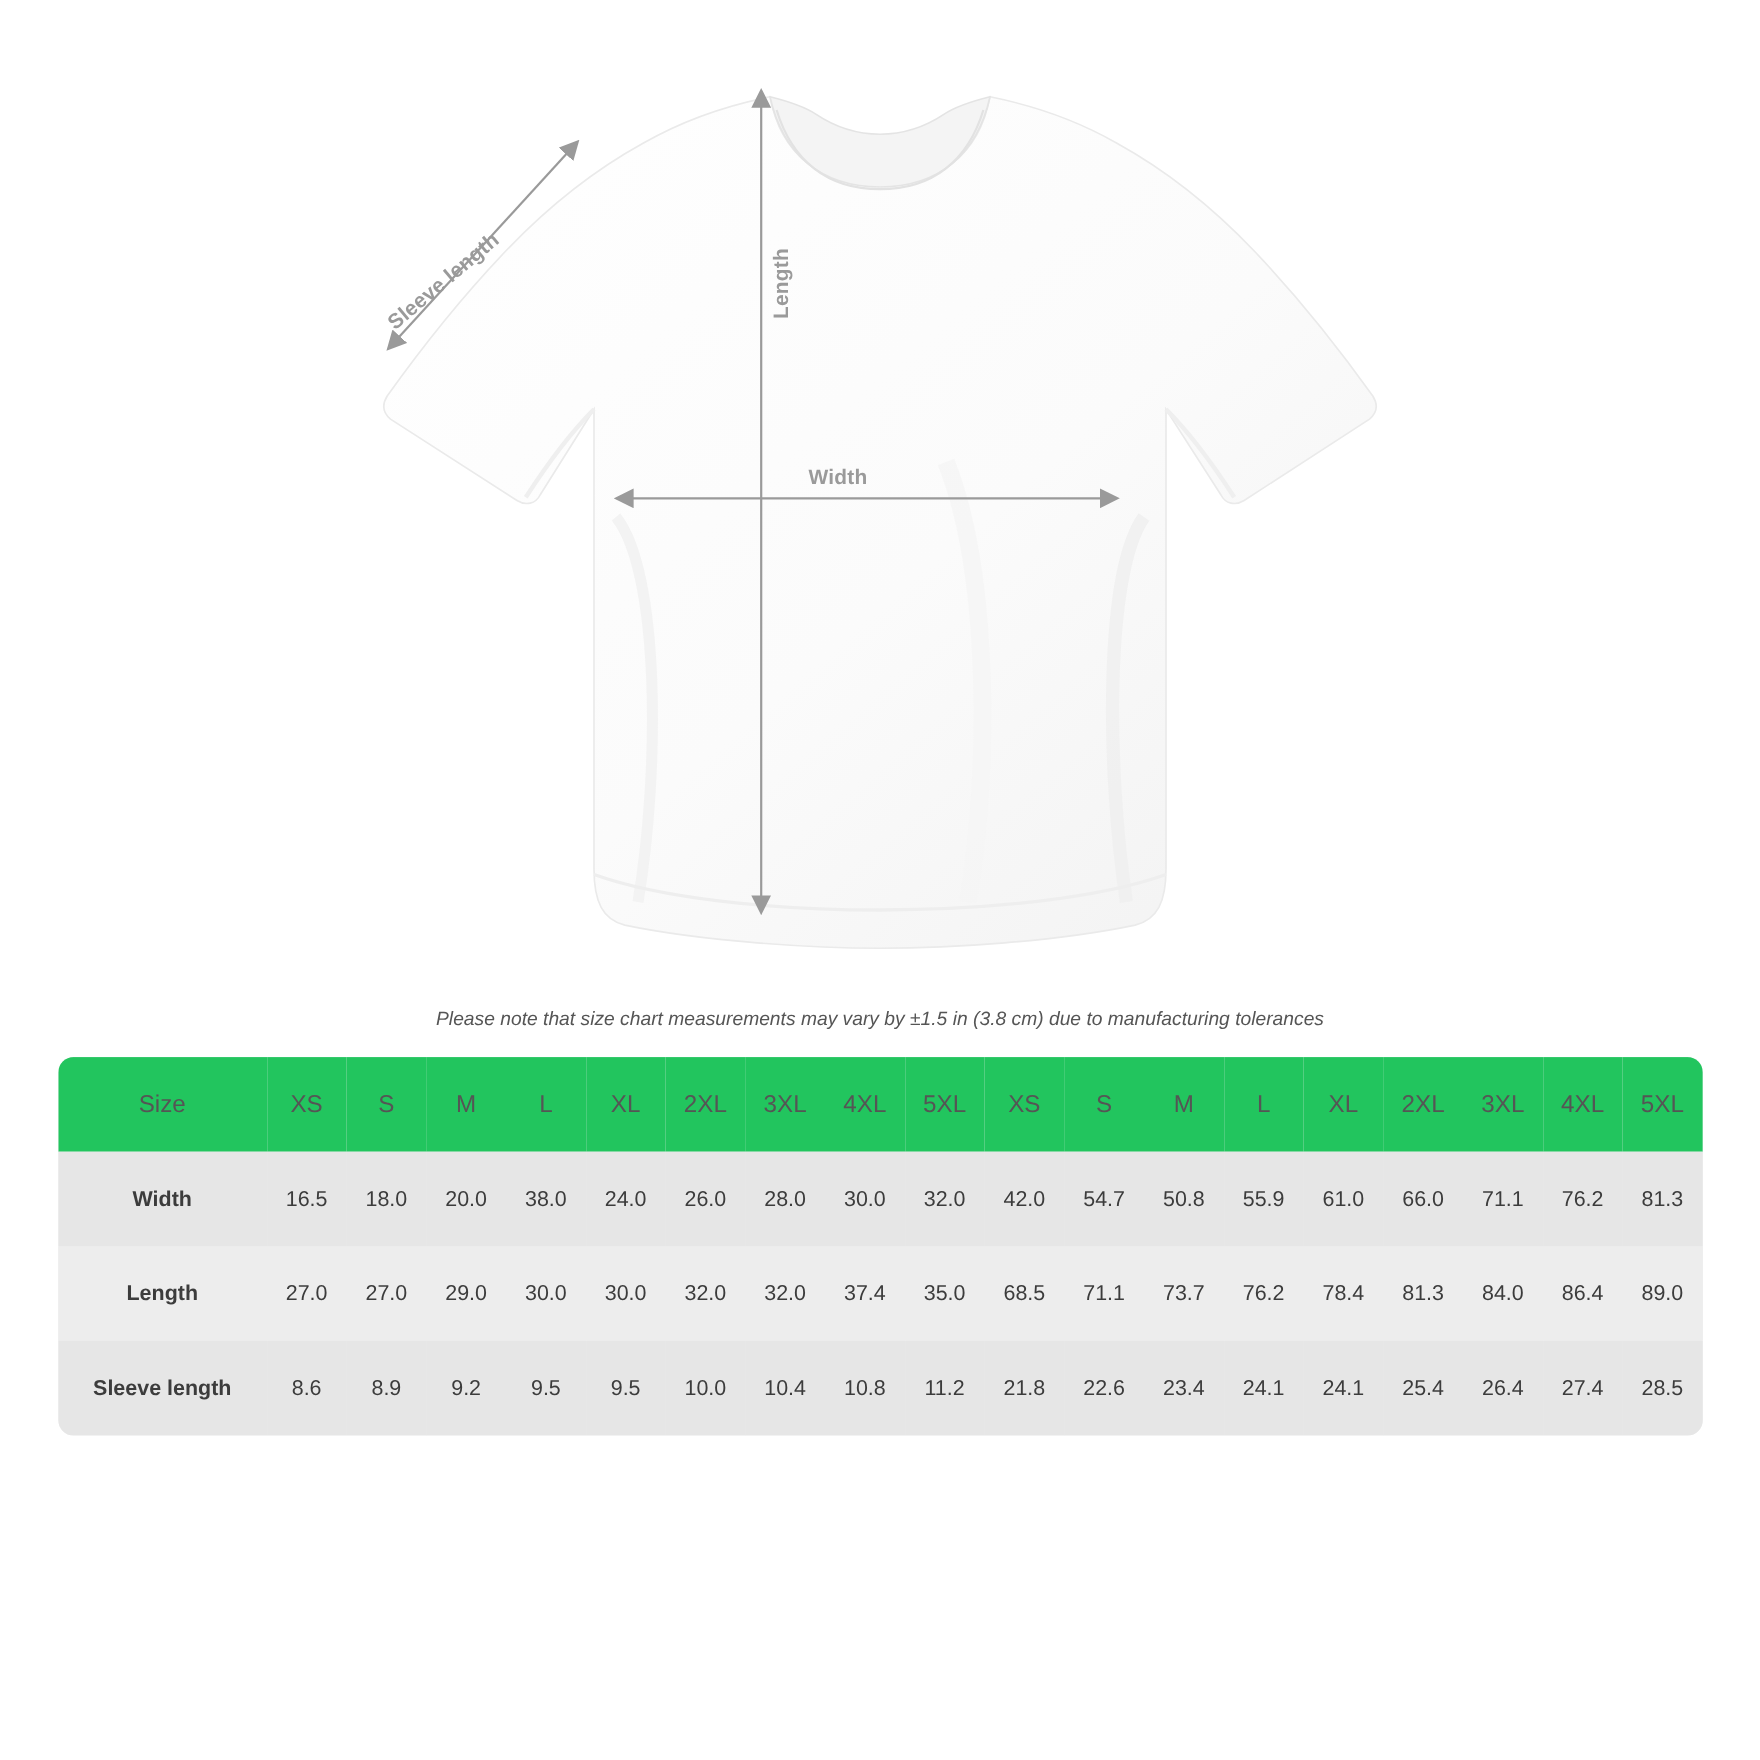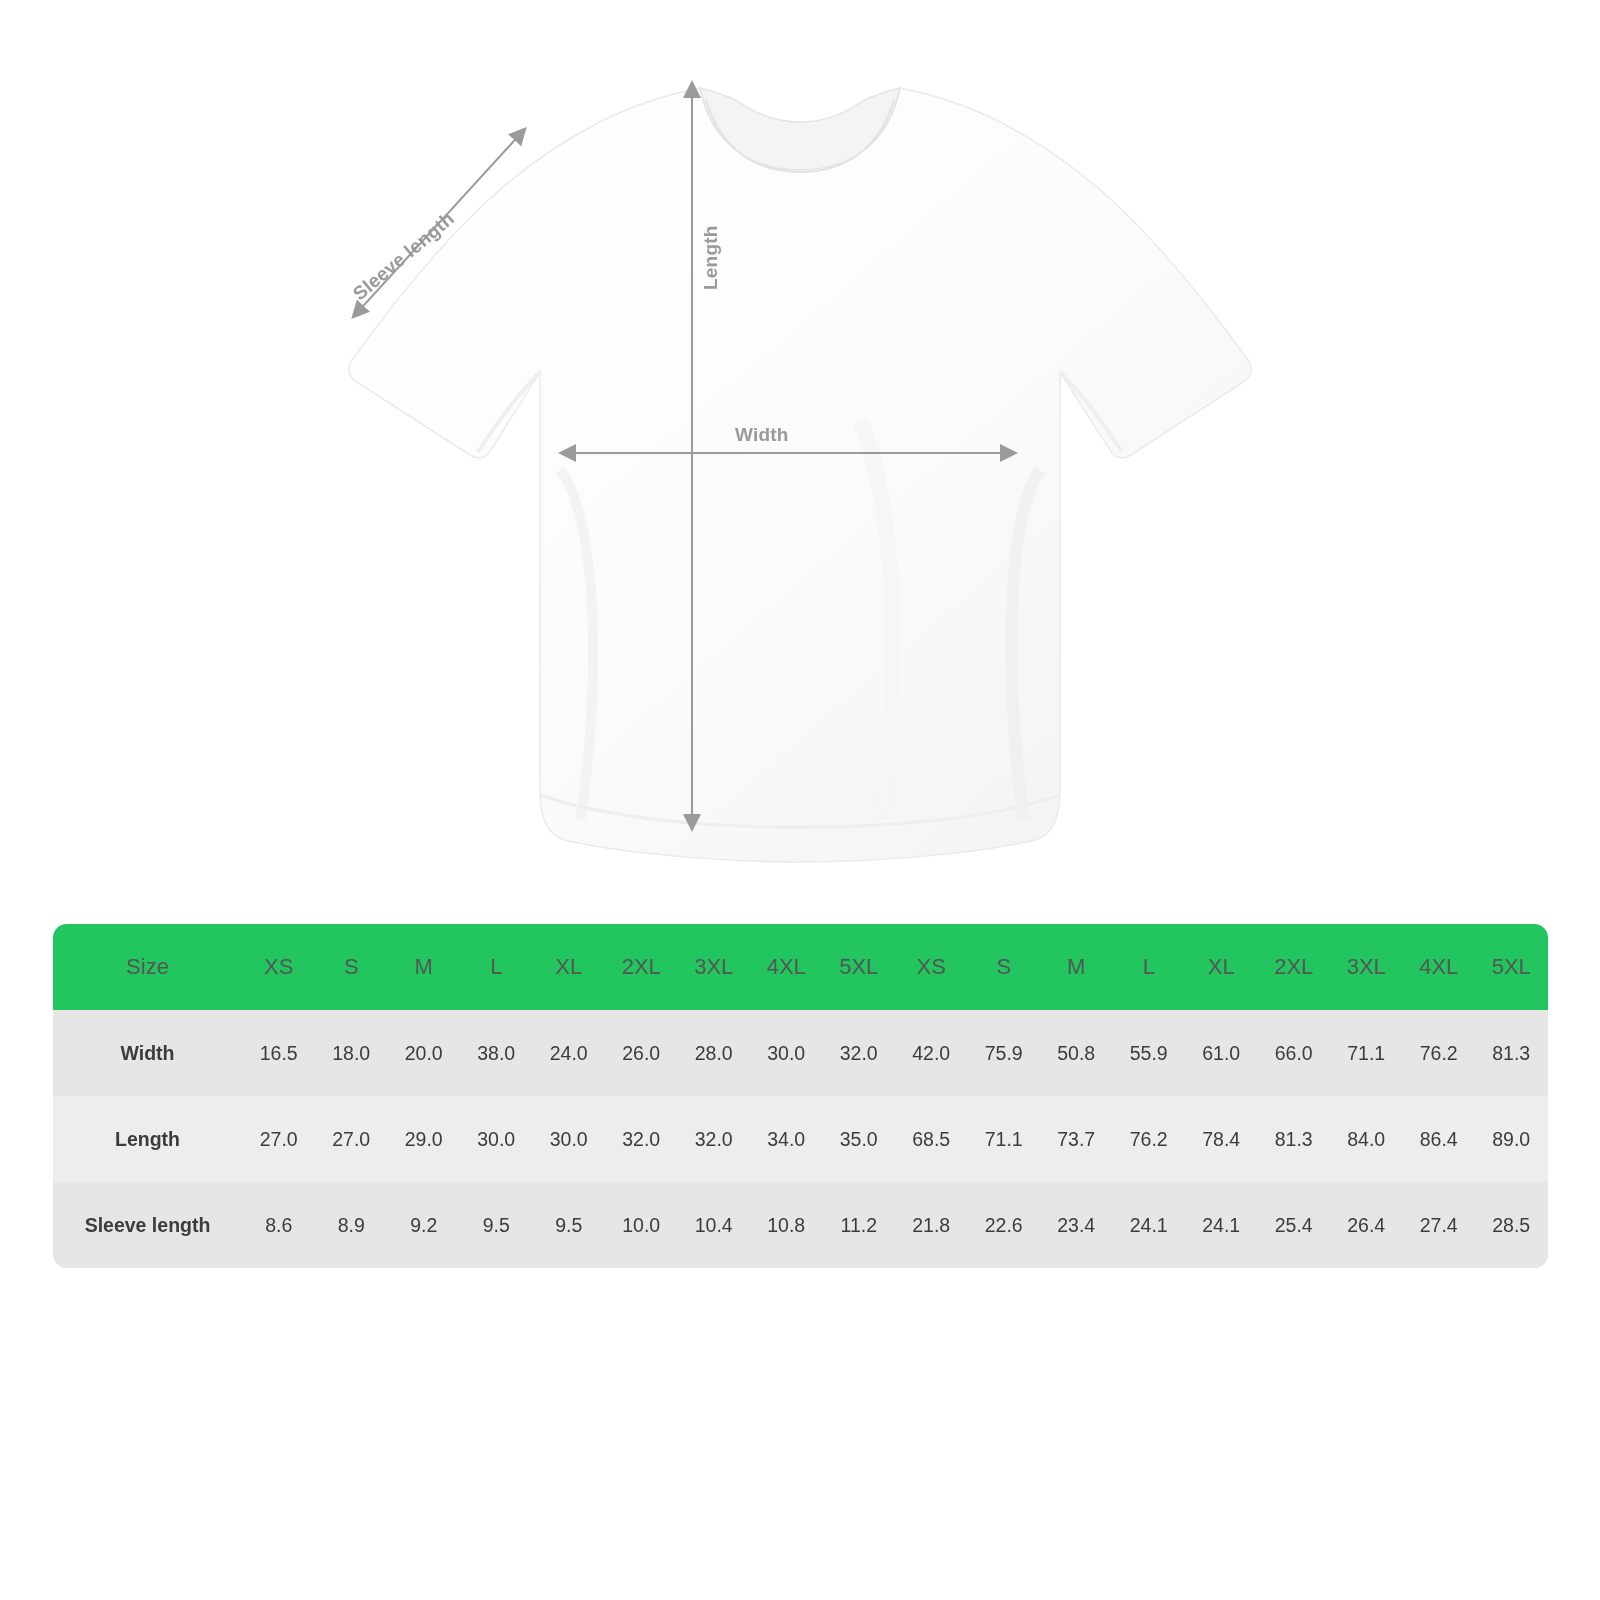--- a/index.html
+++ b/index.html
@@ -209,20 +209,21 @@
 
     <line x1="354" y1="316" x2="524" y2="130" stroke="#9a9a9a" stroke-width="2" marker-start="url(#arrTail)" marker-end="url(#arrHead)"></line>
   </svg>
 
   <div class="dim-label label-length">Length</div>
   <div class="dim-label label-width">Width</div>
   <div class="dim-label label-sleeve">Sleeve length</div>
 </div>
 
 <div class="title-block">
+  <p class="chart-note">Please note that size chart measurements may vary by ±1.5 in (3.8 cm) due to manufacturing tolerances</p>
 </div>
 
 <div class="table-wrap">
   <table class="size-table">
     <tbody>
 
       <tr class="hdr-row">
         <td class="row-head firstcol sep-right sep-bottom">Size</td>
 
         <td class="sep-right sep-bottom">XS</td>
@@ -251,40 +252,40 @@
         <td class="sep-right sep-bottom">16.5</td>
         <td class="sep-right sep-bottom">18.0</td>
         <td class="sep-right sep-bottom">20.0</td>
         <td class="sep-right sep-bottom">38.0</td>
         <td class="sep-right sep-bottom">24.0</td>
         <td class="sep-right sep-bottom">26.0</td>
         <td class="sep-right sep-bottom">28.0</td>
         <td class="sep-right sep-bottom">30.0</td>
         <td class="sep-right sep-bottom">32.0</td>
         <td class="sep-right sep-bottom">42.0</td>
-        <td class="sep-right sep-bottom">75.9</td>
+        <td class="sep-right sep-bottom">54.7</td>
         <td class="sep-right sep-bottom">50.8</td>
         <td class="sep-right sep-bottom">55.9</td>
         <td class="sep-right sep-bottom">61.0</td>
         <td class="sep-right sep-bottom">66.0</td>
         <td class="sep-right sep-bottom">71.1</td>
         <td class="sep-right sep-bottom">76.2</td>
         <td class="sep-bottom">81.3</td>
       </tr>
 
       <tr class="data-row plain">
         <td class="row-head firstcol sep-right sep-bottom">Length</td>
         <td class="sep-right sep-bottom">27.0</td>
         <td class="sep-right sep-bottom">27.0</td>
         <td class="sep-right sep-bottom">29.0</td>
         <td class="sep-right sep-bottom">30.0</td>
         <td class="sep-right sep-bottom">30.0</td>
         <td class="sep-right sep-bottom">32.0</td>
         <td class="sep-right sep-bottom">32.0</td>
-        <td class="sep-right sep-bottom">34.0</td>
+        <td class="sep-right sep-bottom">37.4</td>
         <td class="sep-right sep-bottom">35.0</td>
         <td class="sep-right sep-bottom">68.5</td>
         <td class="sep-right sep-bottom">71.1</td>
         <td class="sep-right sep-bottom">73.7</td>
         <td class="sep-right sep-bottom">76.2</td>
         <td class="sep-right sep-bottom">78.4</td>
         <td class="sep-right sep-bottom">81.3</td>
         <td class="sep-right sep-bottom">84.0</td>
         <td class="sep-right sep-bottom">86.4</td>
         <td class="sep-bottom">89.0</td>

